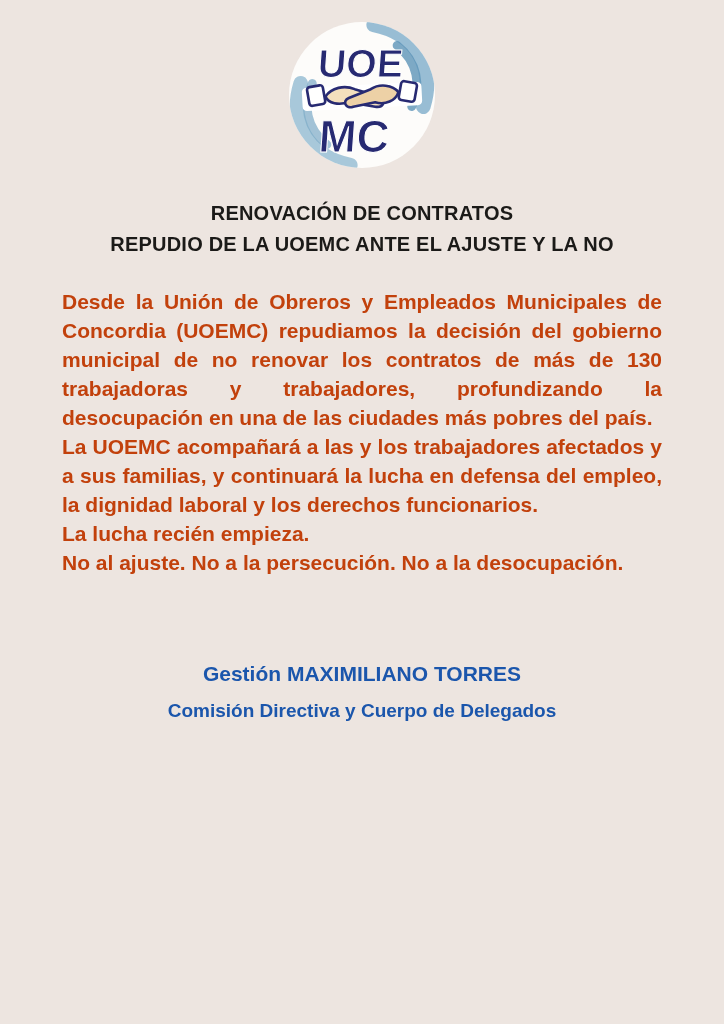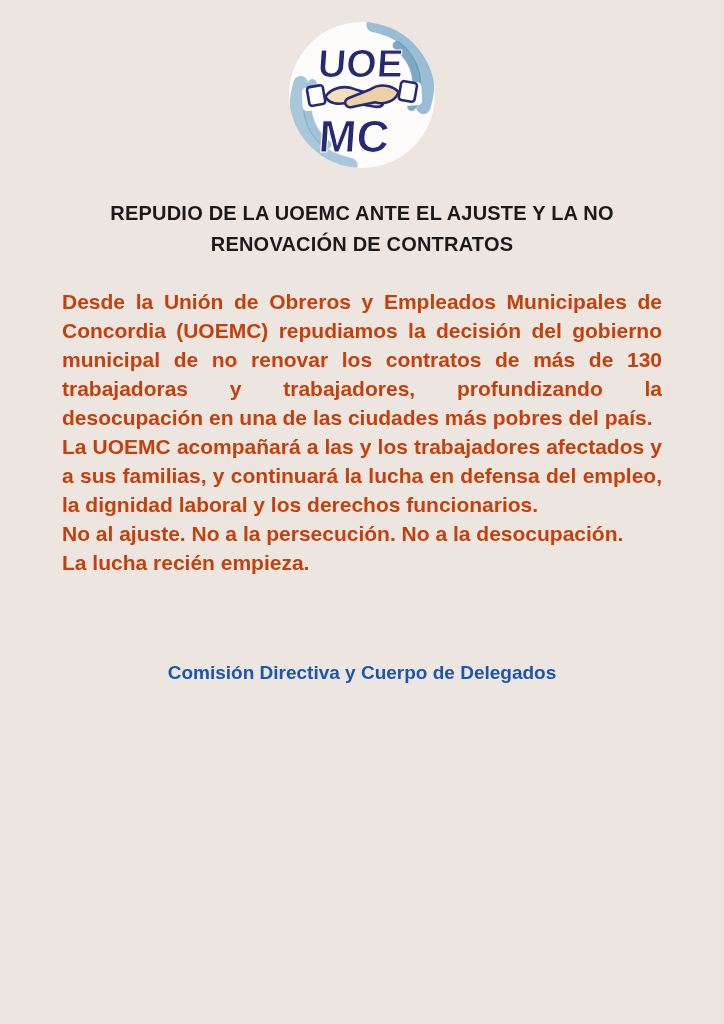--- a/index.html
+++ b/index.html
@@ -91,28 +91,29 @@
         <rect x="13" y="44" width="11" height="13" rx="2" fill="#ffffff" stroke="#272a72" stroke-width="1.8" transform="rotate(-10 18 50)"></rect>
         <rect x="76" y="41" width="11" height="13" rx="2" fill="#ffffff" stroke="#272a72" stroke-width="1.8" transform="rotate(10 81 47)"></rect>
         <path d="M25 51 C 29 45 38 43 45 46 L 62 51 C 67 53 65 59 59 58 L 41 55 C 34 57 27 56 25 51 Z" fill="#f4dfbd" stroke="#272a72" stroke-width="1.8" stroke-linejoin="round"></path>
         <path d="M75 48 C 71 43 62 42 56 46 L 41 52 C 36 54 39 60 44 58 L 59 55 C 66 57 73 54 75 48 Z" fill="#edd1a6" stroke="#272a72" stroke-width="1.8" stroke-linejoin="round"></path>
       </g>
       <text x="50" y="89" text-anchor="middle" font-family="Liberation Sans, sans-serif" font-weight="bold" font-size="31" fill="#272a72" stroke="#ffffff" stroke-width="0.7" transform="skewX(-4)">MC</text>
     </svg>
   </div>
 
   <div class="title">
+    <div>RENOVACIÓN DE CONTRATOS</div>
     <div>REPUDIO DE LA UOEMC ANTE EL AJUSTE Y LA NO</div>
-    <div>RENOVACIÓN DE CONTRATOS</div>
   </div>
 
   <div class="body-text">
     <p>Desde la Unión de Obreros y Empleados Municipales de Concordia (UOEMC) repudiamos la decisión del gobierno municipal de no renovar los contratos de más de 130 trabajadoras y trabajadores, profundizando la desocupación en una de las ciudades más pobres del país.</p>
     <p>La UOEMC acompañará a las y los trabajadores afectados y a sus familias, y continuará la lucha en defensa del empleo, la dignidad laboral y los derechos funcionarios.</p>
+    <p>La lucha recién empieza.</p>
     <p>No al ajuste. No a la persecución. No a la desocupación.</p>
-    <p>La lucha recién empieza.</p>
   </div>
 
   <div class="footer">
+    <div class="footer-line1">Gestión MAXIMILIANO TORRES</div>
     <div class="footer-line2">Comisión Directiva y Cuerpo de Delegados</div>
   </div>
 
 </div>
 
 </body></html>

